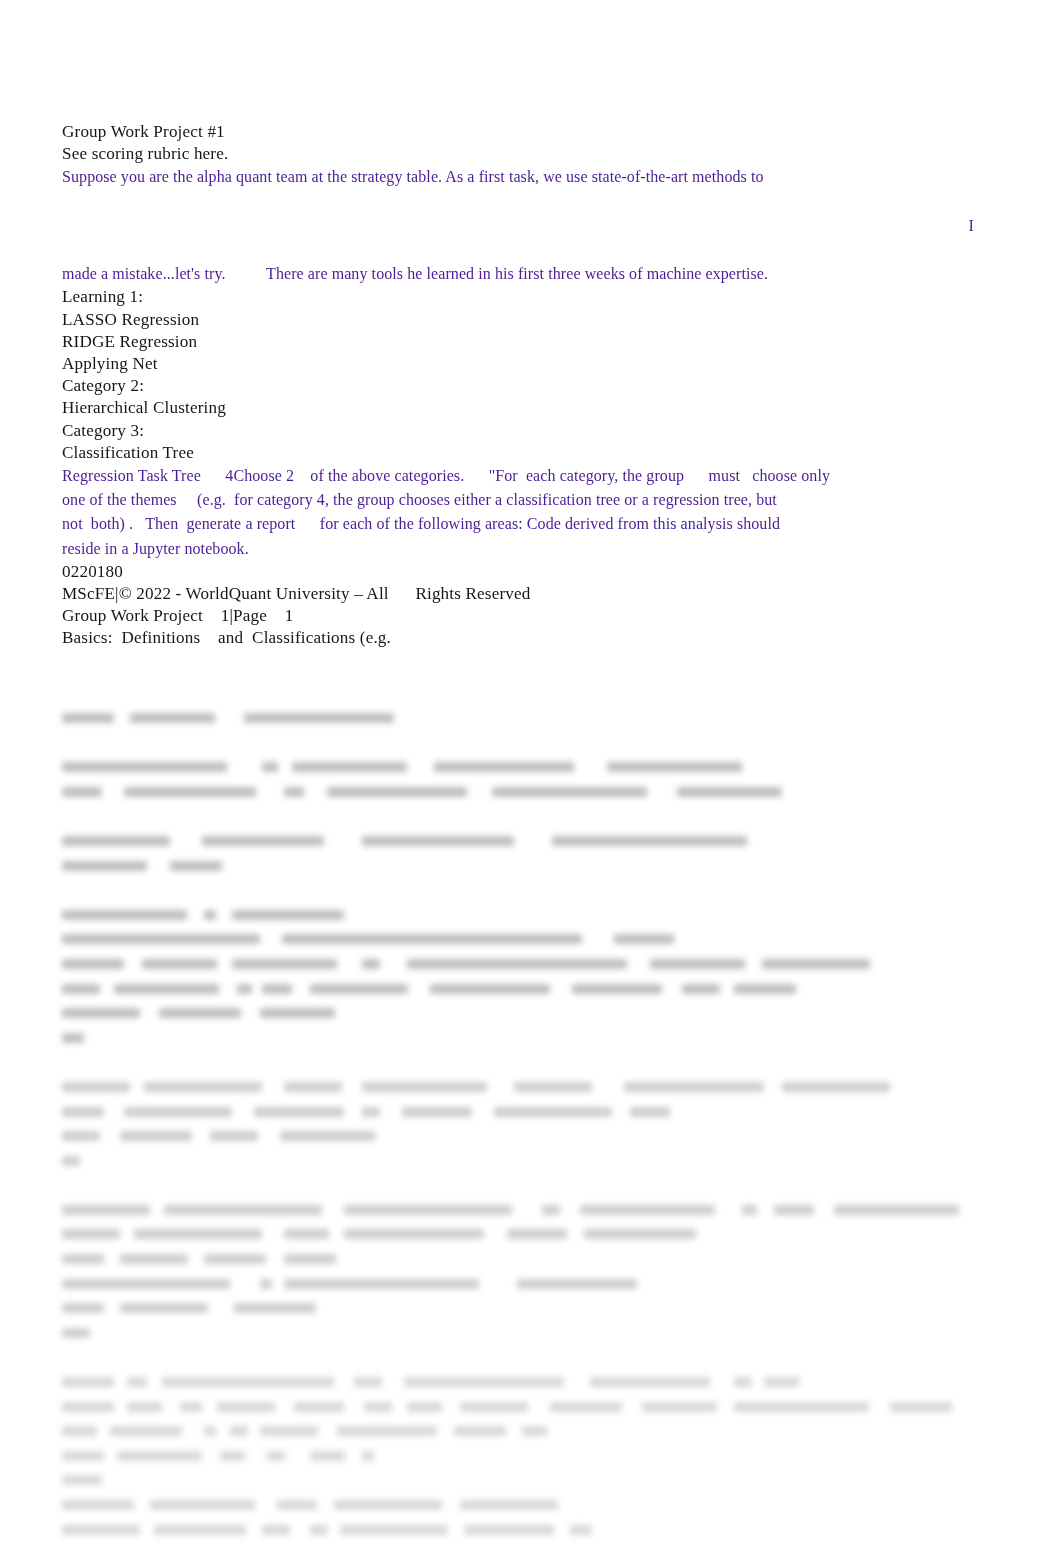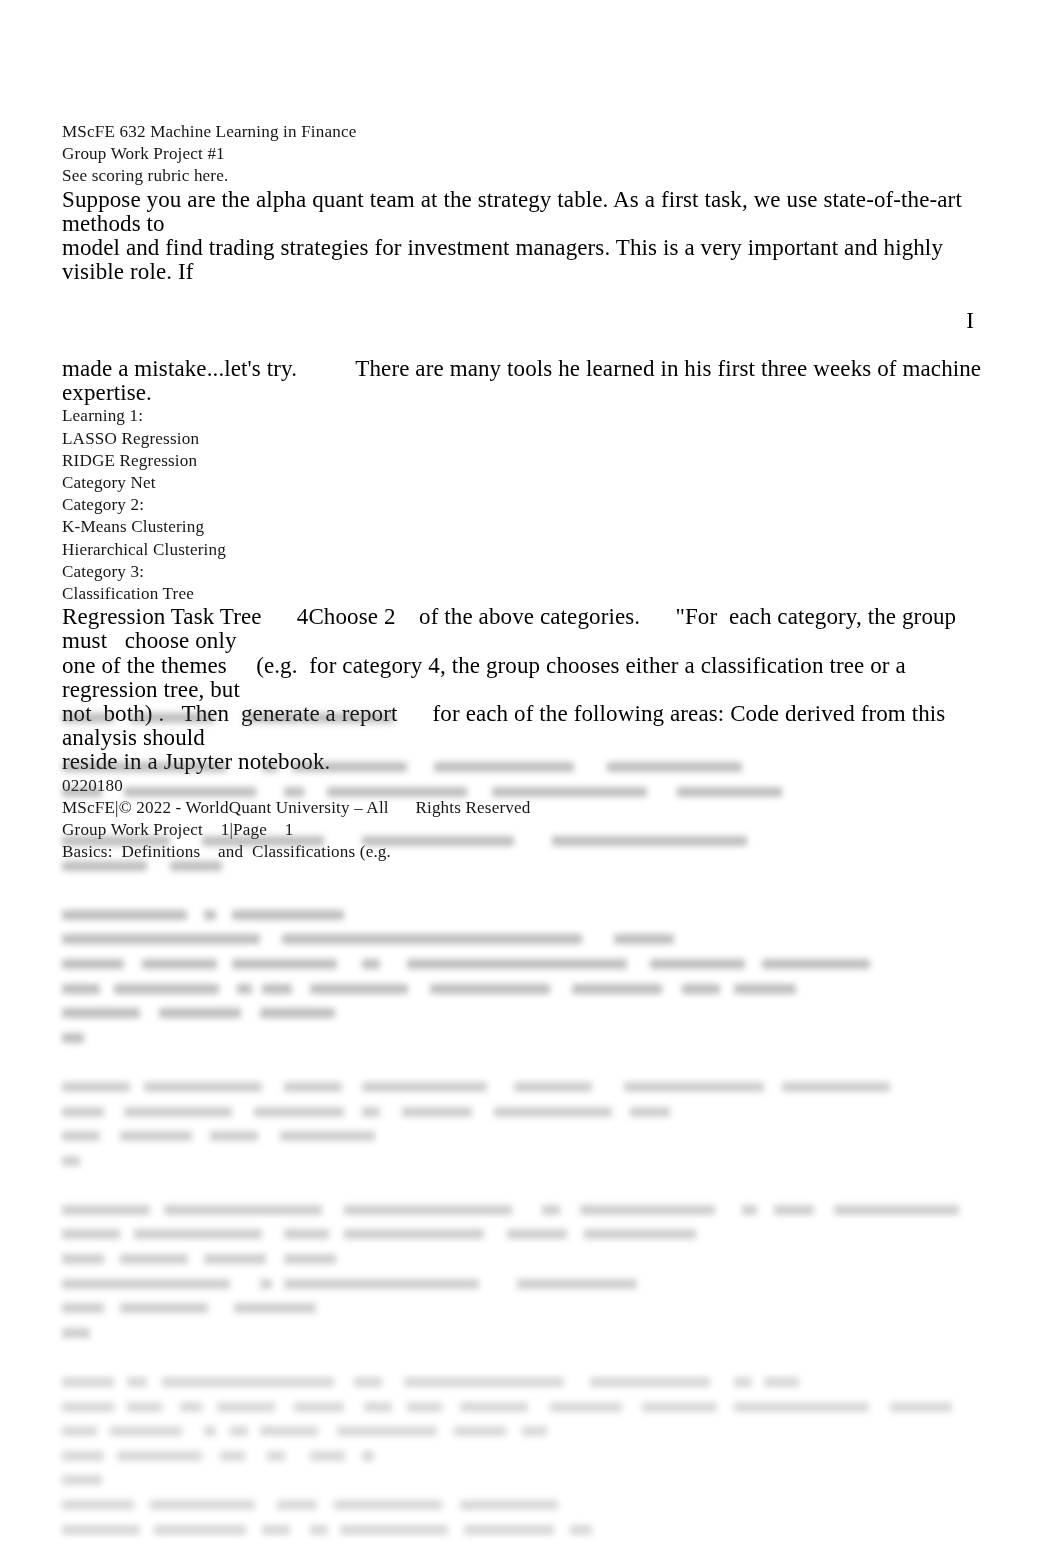--- a/index.html
+++ b/index.html
@@ -34,25 +34,25 @@
 
   .line {
     font-size: 17.1px;
     line-height: 22.2px;
     white-space: pre-wrap;
     letter-spacing: 0.01em;
     color: #161616;
   }
 
   .para {
-    font-size: 23px;
+    font-size: 16px;
     line-height: 24.2px;
     white-space: pre-wrap;
     letter-spacing: 0.005em;
-    color: #000000;
+    color: #4c1d95;
   }
 
   .para .tail-char {
     float: right;
     margin-right: 8px;
   }
 
   
   #blurred-region {
     position: absolute;
@@ -82,37 +82,34 @@
   .blur-line.faint { opacity: 0.30; }
   .blur-line.fainter { opacity: 0.24; }
 </style>
 </head>
 <body>
 
 <div id="page">
 
   <div id="doc-body">
 
-    <div class="line">MScFE 632 Machine Learning in Finance</div>
     <div class="line">Group Work Project #1</div>
     <div class="line">See scoring rubric here.</div>
 
     <div class="para">Suppose you are the alpha quant team at the strategy table. As a first task, we use state-of-the-art methods to</div>
-    <div class="para">model and find trading strategies for investment managers. This is a very important and highly visible role. If</div>
     <div class="para">
       <span class="tail-char">I</span>
     </div>
     <div class="para">made a mistake...let's try.          There are many tools he learned in his first three weeks of machine expertise.</div>
 
     <div class="line">Learning 1:</div>
     <div class="line">LASSO Regression</div>
     <div class="line">RIDGE Regression</div>
-    <div class="line">Category Net</div>
+    <div class="line">Applying Net</div>
     <div class="line">Category 2:</div>
-    <div class="line">K-Means Clustering</div>
     <div class="line">Hierarchical Clustering</div>
     <div class="line">Category 3:</div>
     <div class="line">Classification Tree</div>
 
     <div class="para">Regression Task Tree      4Choose 2    of the above categories.      "For  each category, the group      must   choose only</div>
     <div class="para">one of the themes     (e.g.  for category 4, the group chooses either a classification tree or a regression tree, but</div>
     <div class="para">not  both) .   Then  generate a report      for each of the following areas: Code derived from this analysis should</div>
     <div class="para">reside in a Jupyter notebook.</div>
 
     <div class="line">0220180</div>

